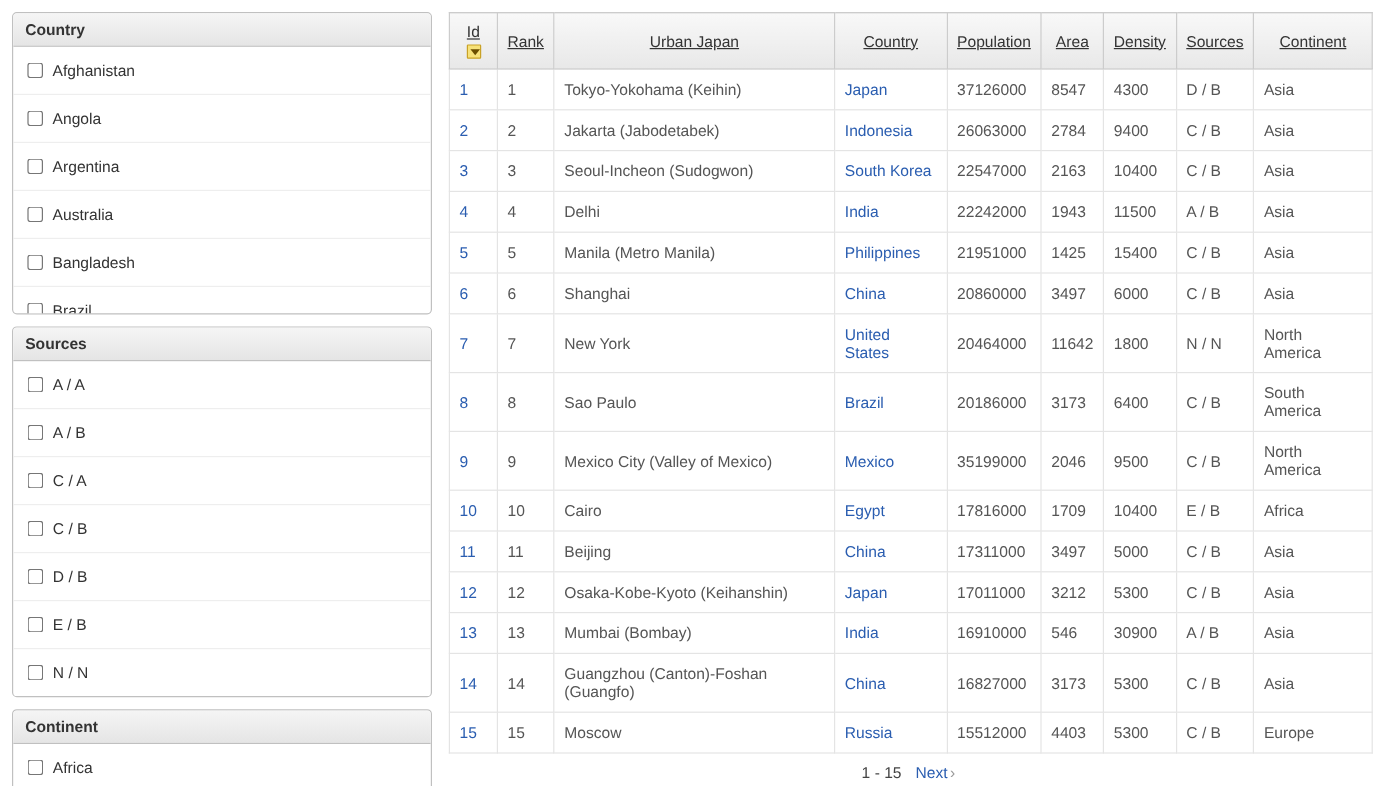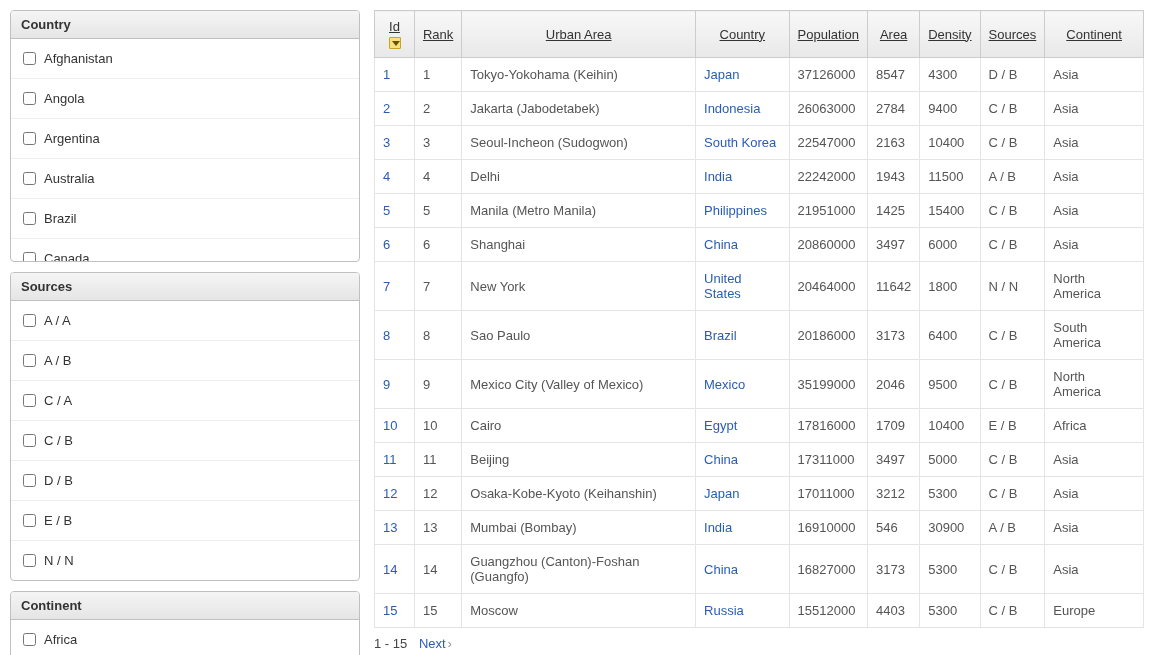--- a/index.html
+++ b/index.html
@@ -101,21 +101,21 @@
     border-top: 5px solid #6b4e00;
   }
   table.data td {
     border: 1px solid #e4e4e4;
     padding: 9px 8px;
     color: #555;
   }
   table.data td.linklike { color: #2a5db0; }
 
   .pager {
-    text-align: left;
+    text-align: center;
     padding: 8px 4px 0 0;
     color: #444;
   }
   .pager .next {
     color: #2a5db0;
     margin-left: 8px;
     cursor: pointer;
   }
   .pager .chev {
     color: #999;
@@ -139,20 +139,24 @@
             <input type="checkbox" style="">
             <span>Angola</span>
           </div>
           <div class="check-item">
             <input type="checkbox" style="">
             <span>Argentina</span>
           </div>
           <div class="check-item">
             <input type="checkbox" style="">
             <span>Australia</span>
+          </div>
+          <div class="check-item">
+            <input type="checkbox" style="">
+            <span>Bangladesh</span>
           </div>
           <div class="check-item">
             <input type="checkbox" style="">
             <span>Brazil</span>
           </div>
           <div class="check-item">
             <input type="checkbox" style="">
             <span>Canada</span>
           </div>
           <div class="check-item">
@@ -220,21 +224,21 @@
   </div>
 
   <div class="main">
     <table class="data">
       <thead>
         <tr>
           <th>
             <span class="th-link">Id</span><span class="sort-icon"></span>
           </th>
           <th><span class="th-link">Rank</span></th>
-          <th><span class="th-link">Urban Area</span></th>
+          <th><span class="th-link">Urban Japan</span></th>
           <th><span class="th-link">Country</span></th>
           <th><span class="th-link">Population</span></th>
           <th><span class="th-link">Area</span></th>
           <th><span class="th-link">Density</span></th>
           <th><span class="th-link">Sources</span></th>
           <th><span class="th-link">Continent</span></th>
         </tr>
       </thead>
       <tbody id="table-body">
           <tr>

